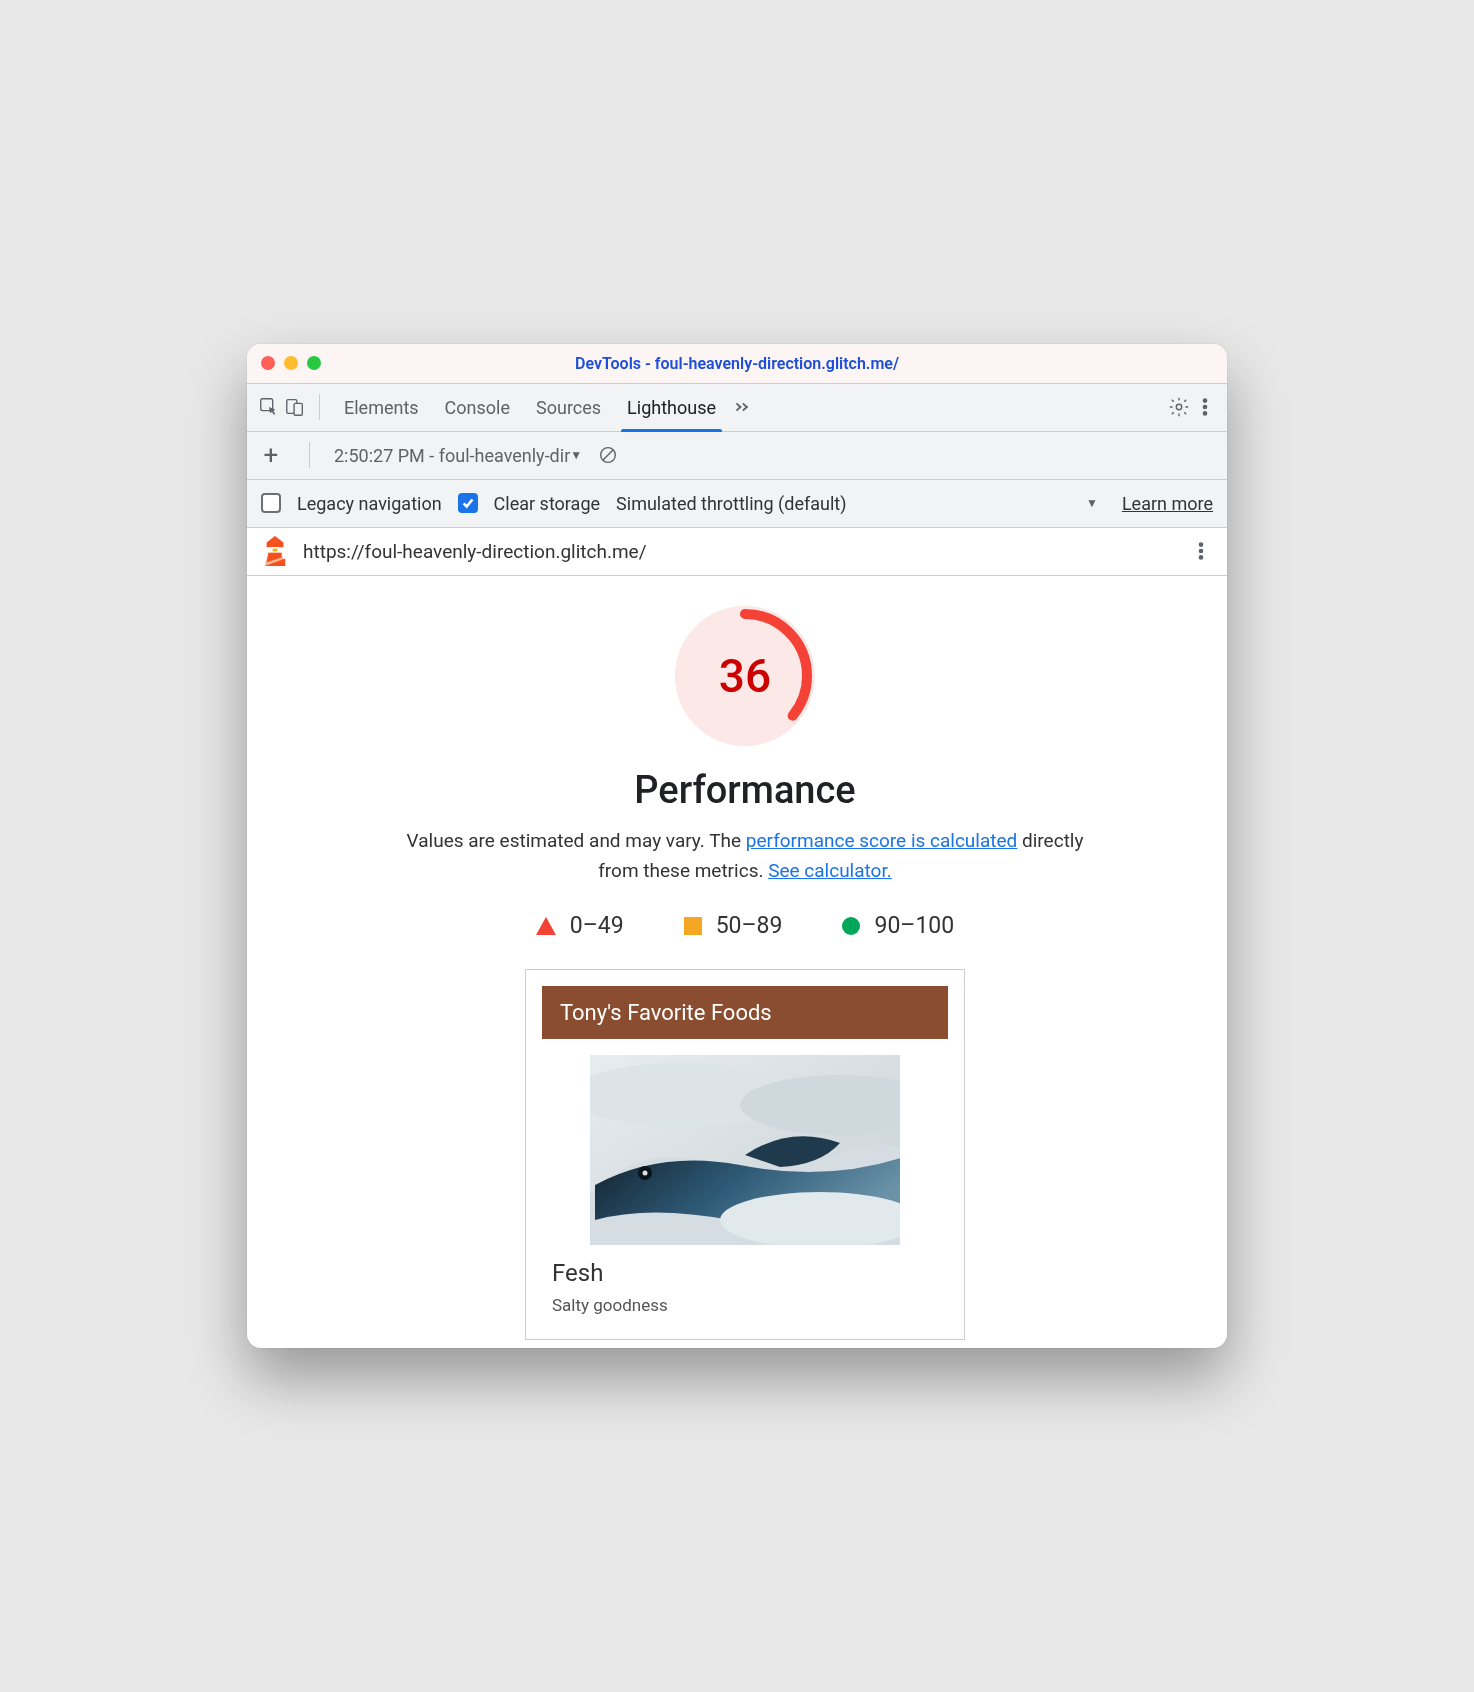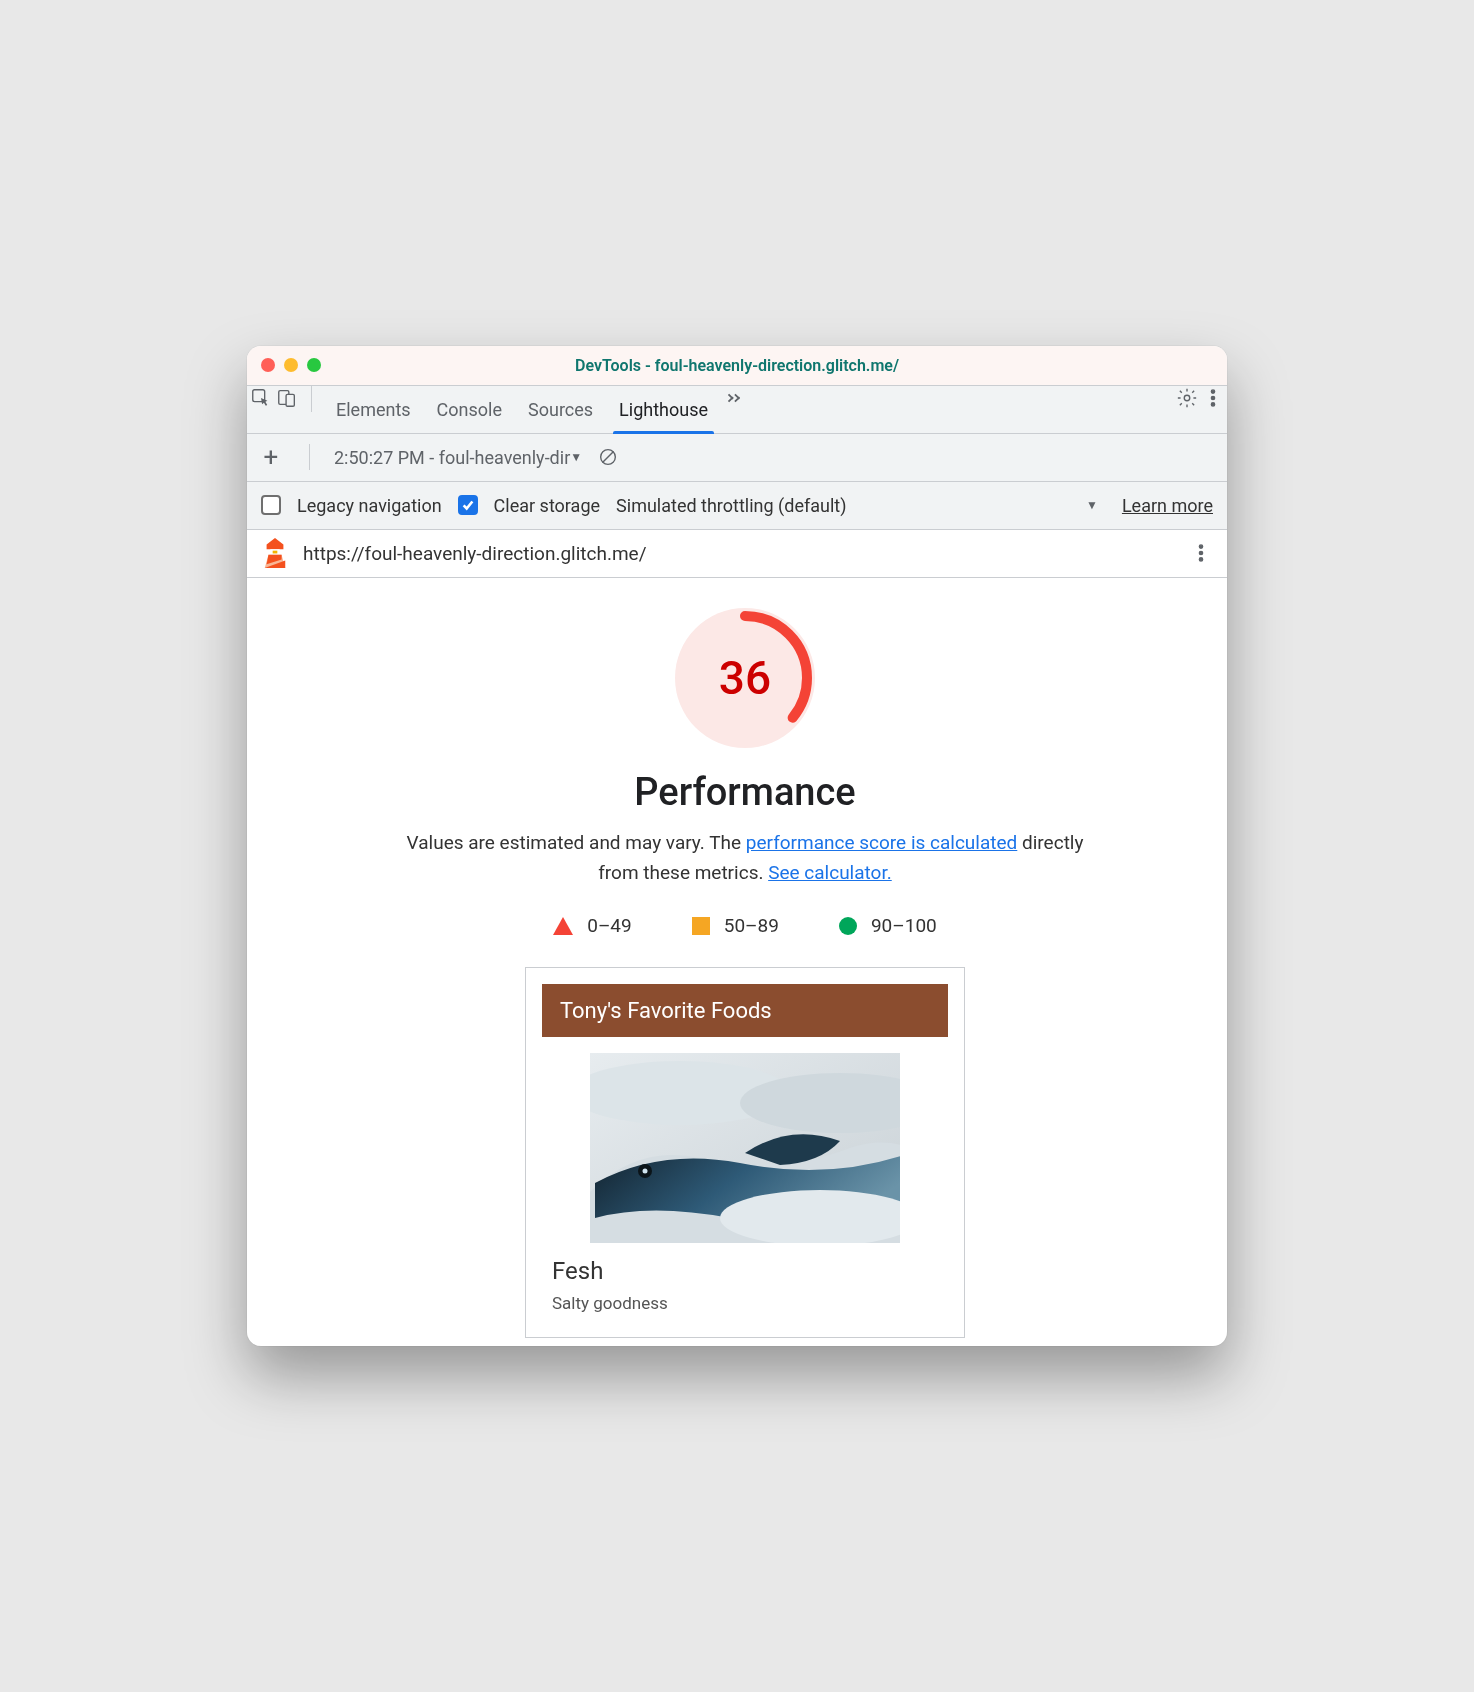--- a/index.html
+++ b/index.html
@@ -39,28 +39,28 @@
     position:relative;
     display:flex;
     align-items:center;
     border-bottom:1px solid var(--grey-border);
   }
   .traffic{position:absolute;left:14px;display:flex;gap:9px;}
   .dot{width:14px;height:14px;border-radius:50%;}
   .dot-r{background:#ff5f57;}
   .dot-y{background:#febc2e;}
   .dot-g{background:#28c840;}
-  .titlebar-title{flex:1;text-align:center;font-size:16px;font-weight:600;color:#0f766e;}
+  .titlebar-title{flex:1;text-align:center;font-size:16px;font-weight:600;color:#1d4ed8;}
   .tabbar{
     background:var(--grey-bg);
     border-bottom:1px solid var(--grey-border);
     display:flex;
-    align-items:flex-start;
-    height:48px;
-    padding:0 2px;
+    align-items:center;
+    height:48px;
+    padding:0 10px;
     gap:2px;
   }
   .ico{width:24px;height:24px;display:inline-flex;align-items:center;justify-content:center;color:var(--text-grey);}
   .ico svg{width:22px;height:22px;stroke:currentColor;fill:none;stroke-width:1.5;}
   .divider{width:1px;height:26px;background:var(--grey-border);margin:0 10px;}
   .tab{font-size:18px;color:var(--text-grey);padding:0 12px;height:100%;display:flex;align-items:center;cursor:pointer;position:relative;}
   .tab.active{color:var(--text);}
   .tab.active::after{content:"";position:absolute;left:6px;right:6px;bottom:-1px;height:3px;background:#1a73e8;border-radius:2px 2px 0 0;}
   .flex-spacer{flex:1;}
   .secondbar{
@@ -102,21 +102,21 @@
   .lh-logo{width:28px;height:30px;}
   .url{font-size:19px;color:#333;flex:1;}
   .report{padding:30px 0 0 16px;display:flex;flex-direction:column;align-items:center;}
   .gauge-wrap{position:relative;width:140px;height:140px;}
   .gauge-bg{width:140px;height:140px;border-radius:50%;background:var(--light-red);}
   .gauge-ring{position:absolute;inset:0;}
   .gauge-val{position:absolute;inset:0;display:flex;align-items:center;justify-content:center;font-size:46px;font-weight:500;color:var(--red);}
   .perf-title{font-size:38px;font-weight:500;margin:22px 0 14px;color:var(--text);text-align:right;}
   .perf-desc{max-width:720px;text-align:center;font-size:19px;line-height:1.6;color:#333;}
   .perf-desc a{color:var(--link);text-decoration:underline;}
-  .legend{display:flex;gap:60px;margin:26px 0 30px;font-size:19px;color:#333;align-items:center;}
+  .legend{display:flex;gap:60px;margin:26px 0 30px;font-size:23px;color:#333;align-items:center;}
   .lg-item{display:flex;align-items:center;gap:14px;}
   .tri{width:0;height:0;border-left:10px solid transparent;border-right:10px solid transparent;border-bottom:18px solid var(--score-ring);}
   .sq{width:18px;height:18px;background:var(--orange);}
   .ci{width:18px;height:18px;border-radius:50%;background:var(--green);}
   .card{width:440px;border:1px solid var(--grey-border);padding:16px;margin-bottom:8px;}
   .card-head{background:var(--brown);color:#fff;font-size:22px;padding:14px 18px;}
   .card-img{margin:16px auto 0;display:block;}
   .card-body{padding:14px 10px 8px;}
   .card-title{font-size:24px;color:#333;margin:0 0 8px;}
   .card-sub{font-size:17px;color:#555;margin:0;}

